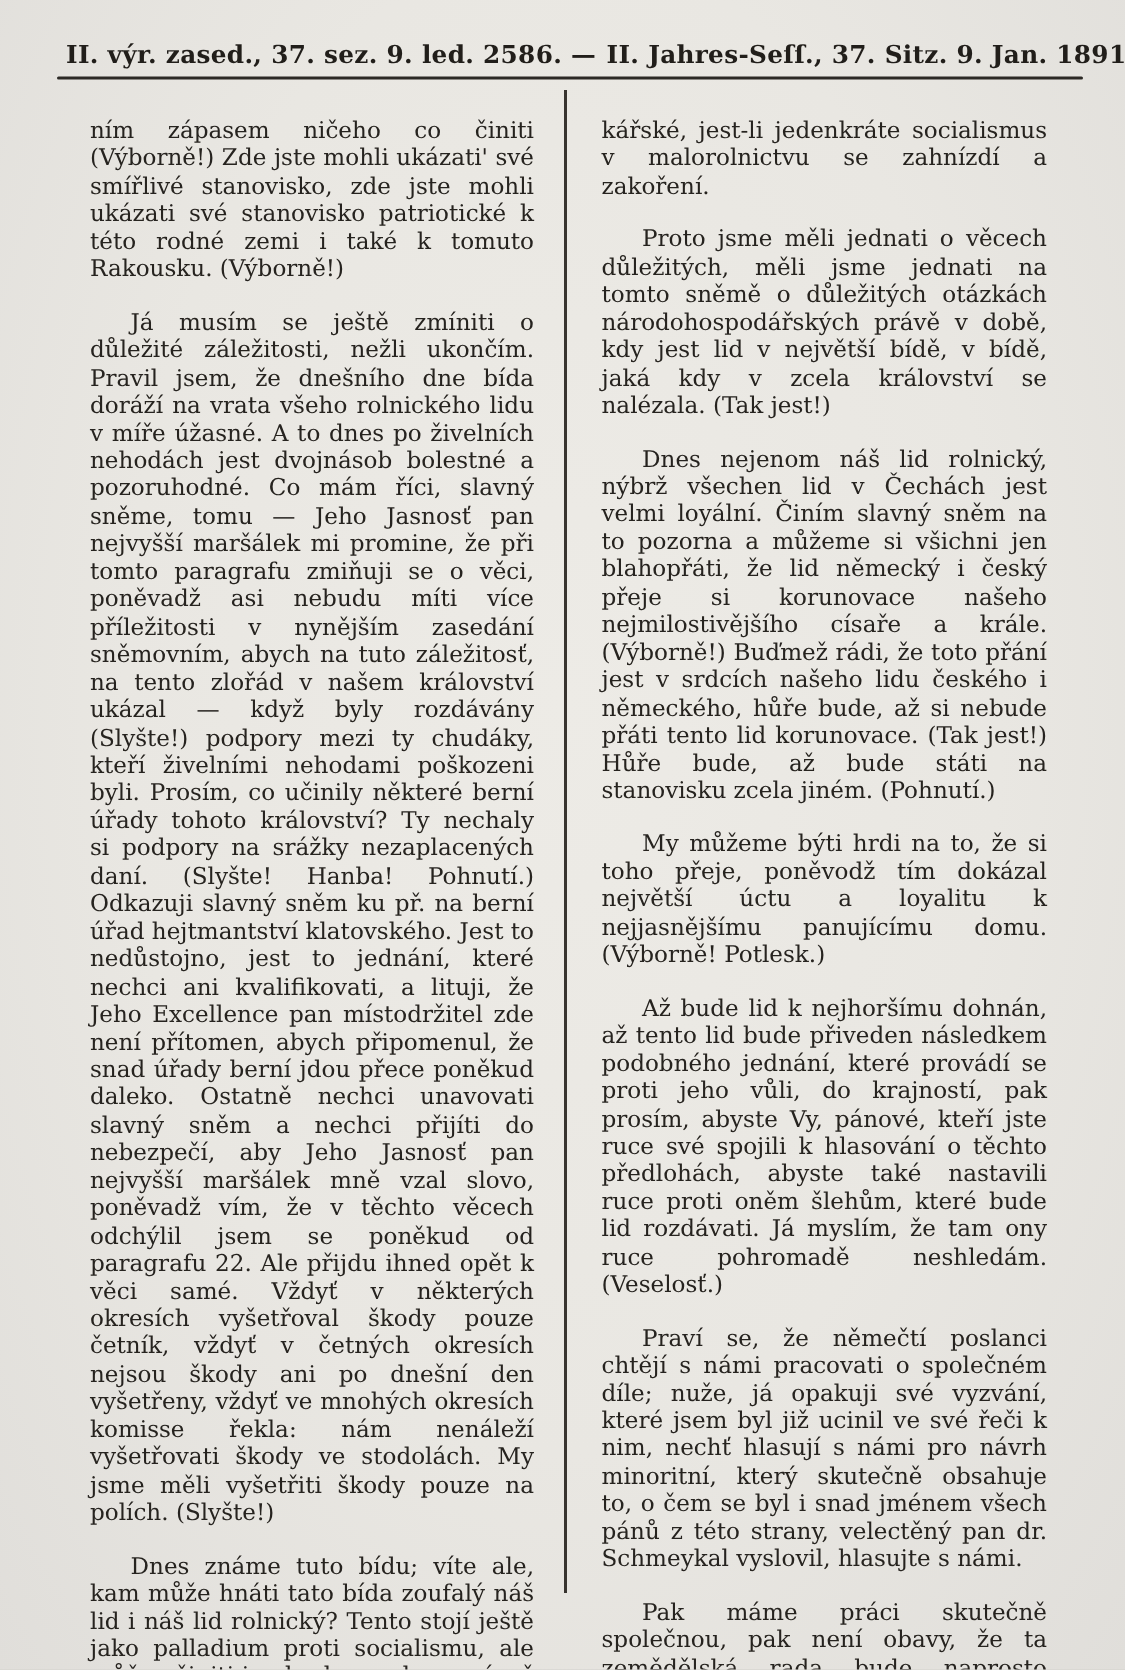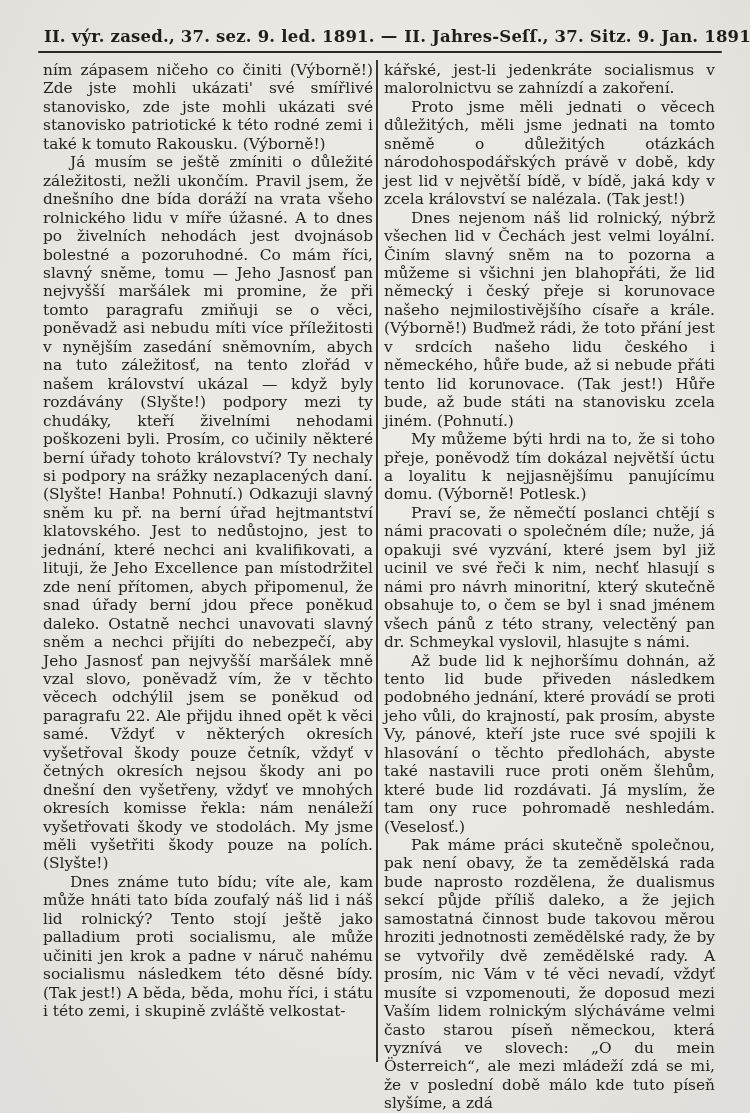--- a/index.html
+++ b/index.html
@@ -56,49 +56,49 @@
   .column-right { left: 384px; width: 331px; }
   .column-divider {
     position: absolute;
     top: 60px;
     left: 376px;
     width: 2px;
     height: 1002px;
     background: #38342f;
   }
   .para {
-    margin: 0;
+    margin: 17px;
     text-indent: 27px;
   }
   .para.noindent { text-indent: 0; }
 </style>
 </head>
 <body>
 
 <div class="page">
 
   <div class="header-row">
-    <span class="header-czech">II. výr. zased., 37. sez. 9. led. 1891. —</span>
+    <span class="header-czech">II. výr. zased., 37. sez. 9. led. 2586. —</span>
     <span class="header-german">II. Jahres-Seſſ., 37. Sitz. 9. Jan. 1891.</span>
 
   </div>
 
   <div class="header-rule"></div>
 
   <div class="column column-left">
       <p class="para noindent">ním zápasem ničeho co činiti (Výborně!) Zde jste mohli ukázati' své smířlivé stanovisko, zde jste mohli ukázati své stanovisko patriotické k této rodné zemi i také k tomuto Rakousku. (Výborně!)</p>
       <p class="para">Já musím se ještě zmíniti o důležité záležitosti, nežli ukončím. Pravil jsem, že dnešního dne bída doráží na vrata všeho rolnického lidu v míře úžasné. A to dnes po živelních nehodách jest dvojnásob bolestné a pozoruhodné. Co mám říci, slavný sněme, tomu — Jeho Jasnosť pan nejvyšší maršálek mi promine, že při tomto paragrafu zmiňuji se o věci, poněvadž asi nebudu míti více příležitosti v nynějším zasedání sněmovním, abych na tuto záležitosť, na tento zlořád v našem království ukázal — když byly rozdávány (Slyšte!) podpory mezi ty chudáky, kteří živelními nehodami poškozeni byli. Prosím, co učinily některé berní úřady tohoto království? Ty nechaly si podpory na srážky nezaplacených daní. (Slyšte! Hanba! Pohnutí.) Odkazuji slavný sněm ku př. na berní úřad hejtmantství klatovského. Jest to nedůstojno, jest to jednání, které nechci ani kvalifikovati, a lituji, že Jeho Excellence pan místodržitel zde není přítomen, abych připomenul, že snad úřady berní jdou přece poněkud daleko. Ostatně nechci unavovati slavný sněm a nechci přijíti do nebezpečí, aby Jeho Jasnosť pan nejvyšší maršálek mně vzal slovo, poněvadž vím, že v těchto věcech odchýlil jsem se poněkud od paragrafu 22. Ale přijdu ihned opět k věci samé. Vždyť v některých okresích vyšetřoval škody pouze četník, vždyť v četných okresích nejsou škody ani po dnešní den vyšetřeny, vždyť ve mnohých okresích komisse řekla: nám nenáleží vyšetřovati škody ve stodolách. My jsme měli vyšetřiti škody pouze na polích. (Slyšte!)</p>
       <p class="para">Dnes známe tuto bídu; víte ale, kam může hnáti tato bída zoufalý náš lid i náš lid rolnický? Tento stojí ještě jako palladium proti socialismu, ale může učiniti jen krok a padne v náruč nahému socialismu následkem této děsné bídy. (Tak jest!) A běda, běda, mohu říci, i státu i této zemi, i skupině zvláště velkostat-</p>
     </div>
 
   <div class="column-divider"></div>
 
   <div class="column column-right">
       <p class="para noindent">kářské, jest-li jedenkráte socialismus v malorolnictvu se zahnízdí a zakoření.</p>
       <p class="para">Proto jsme měli jednati o věcech důležitých, měli jsme jednati na tomto sněmě o důležitých otázkách národohospodářských právě v době, kdy jest lid v největší bídě, v bídě, jaká kdy v zcela království se nalézala. (Tak jest!)</p>
       <p class="para">Dnes nejenom náš lid rolnický, nýbrž všechen lid v Čechách jest velmi loyální. Činím slavný sněm na to pozorna a můžeme si všichni jen blahopřáti, že lid německý i český přeje si korunovace našeho nejmilostivějšího císaře a krále. (Výborně!) Buďmež rádi, že toto přání jest v srdcích našeho lidu českého i německého, hůře bude, až si nebude přáti tento lid korunovace. (Tak jest!) Hůře bude, až bude státi na stanovisku zcela jiném. (Pohnutí.)</p>
       <p class="para">My můžeme býti hrdi na to, že si toho přeje, poněvodž tím dokázal největší úctu a loyalitu k nejjasnějšímu panujícímu domu. (Výborně! Potlesk.)</p>
+      <p class="para">Až bude lid k nejhoršímu dohnán, až tento lid bude přiveden následkem podobného jednání, které provádí se proti jeho vůli, do krajností, pak prosím, abyste Vy, pánové, kteří jste ruce své spojili k hlasování o těchto předlohách, abyste také nastavili ruce proti oněm šlehům, které bude lid rozdávati. Já myslím, že tam ony ruce pohromadě neshledám. (Veselosť.)</p>
       <p class="para">Praví se, že němečtí poslanci chtějí s námi pracovati o společném díle; nuže, já opakuji své vyzvání, které jsem byl již ucinil ve své řeči k nim, nechť hlasují s námi pro návrh minoritní, který skutečně obsahuje to, o čem se byl i snad jménem všech pánů z této strany, velectěný pan dr. Schmeykal vyslovil, hlasujte s námi.</p>
-      <p class="para">Až bude lid k nejhoršímu dohnán, až tento lid bude přiveden následkem podobného jednání, které provádí se proti jeho vůli, do krajností, pak prosím, abyste Vy, pánové, kteří jste ruce své spojili k hlasování o těchto předlohách, abyste také nastavili ruce proti oněm šlehům, které bude lid rozdávati. Já myslím, že tam ony ruce pohromadě neshledám. (Veselosť.)</p>
       <p class="para">Pak máme práci skutečně společnou, pak není obavy, že ta zemědělská rada bude naprosto rozdělena, že dualismus sekcí půjde příliš daleko, a že jejich samostatná činnost bude takovou měrou hroziti jednotnosti zemědělské rady, že by se vytvořily dvě zemědělské rady. A prosím, nic Vám v té věci nevadí, vždyť musíte si vzpomenouti, že doposud mezi Vaším lidem rolnickým slýcháváme velmi často starou píseň německou, která vyznívá ve slovech: „O du mein Österreich“, ale mezi mládeží zdá se mi, že v poslední době málo kde tuto píseň slyšíme, a zdá</p>
     </div>
 
 </div>
 
 </body></html>

